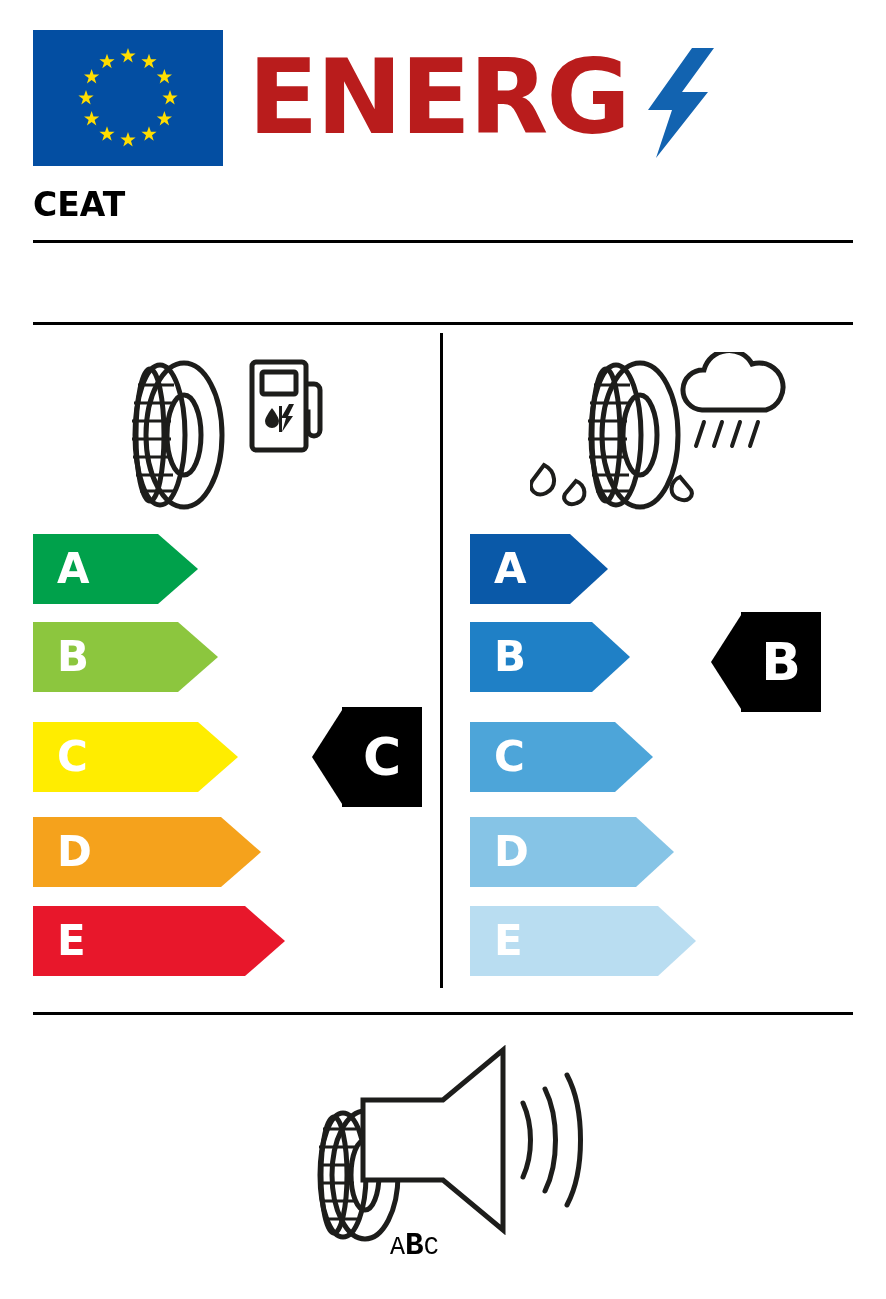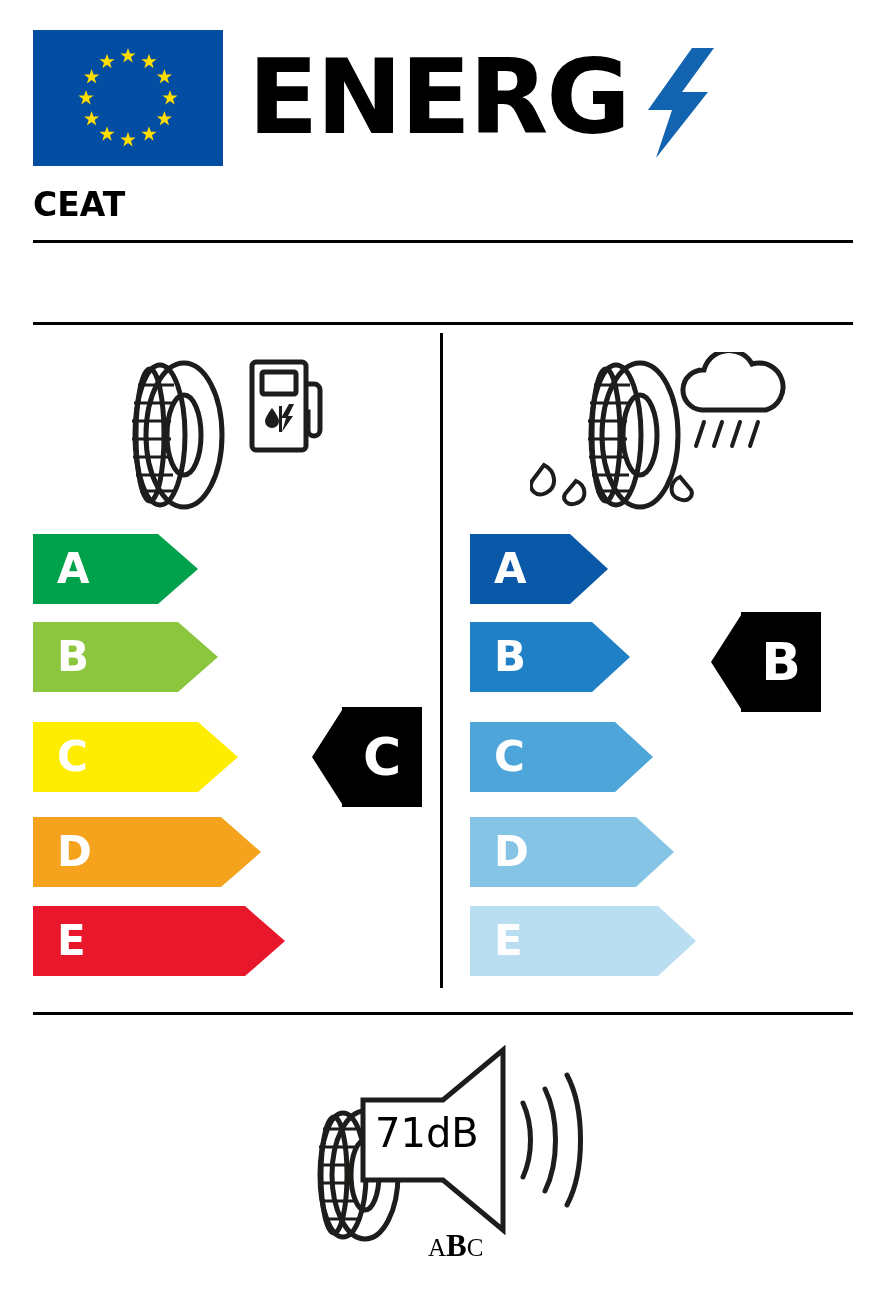--- a/index.html
+++ b/index.html
@@ -13,21 +13,21 @@
   .label-root{position:absolute;left:0;top:0;width:886px;height:1299px;}
 
   
   .eu-flag{
     position:absolute;left:33px;top:30px;width:190px;height:136px;
     background:#034ea2;
   }
   .energ-word{
     position:absolute;left:248px;top:46px;
     font-size:103px;line-height:103px;font-weight:bold;
-    color:#000000;letter-spacing:-2px;
+    color:#b91c1c;letter-spacing:-2px;
     font-family:"DejaVu Sans", sans-serif;
   }
   .brand{
     position:absolute;left:33px;top:185px;
     font-size:33px;font-weight:bold;color:#000;
     font-family:"DejaVu Sans", sans-serif;
   }
   .rule{position:absolute;background:#000;}
   .rule-1{left:33px;top:240px;width:820px;height:3px;}
   .rule-2{left:33px;top:322px;width:820px;height:3px;}
@@ -73,23 +73,23 @@
     border-right:32px solid #000;
   }
 
   
   .noise-db{
     position:absolute;
     font-size:40px;font-weight:normal;color:#000;
     font-family:"DejaVu Sans", sans-serif;
   }
   .noise-classes{
-    position:absolute;left:428px;top:1228px;
+    position:absolute;left:390px;top:1228px;
     font-size:25px;color:#000;
-    font-family:Liberation Serif, serif;
+    font-family:Liberation Mono, monospace;
   }
   .noise-classes b{font-size:31px;}
   svg{display:block;}
 </style>
 </head>
 <body>
 
 <div class="label-root">
 
   <div class="eu-flag">
@@ -304,19 +304,18 @@
   </svg>
 
   <svg style="position:absolute;left:355px;top:1045px;" width="230" height="190" viewBox="0 0 230 190">
     <polygon points="8,55 88,55 148,5 148,185 88,135 8,135" fill="#ffffff" stroke="#1d1d1b" stroke-width="5"></polygon>
     <g fill="none" stroke="#1d1d1b" stroke-width="5" stroke-linecap="round">
       <path d="M168 58 c10 22 10 52 0 74"></path>
       <path d="M190 44 c14 28 14 74 0 102"></path>
       <path d="M212 30 c18 34 18 96 0 130"></path>
     </g>
   </svg>
-  <div class="noise-db" style="left:375px;top:1110px;">71dB</div>
 
   <div class="noise-classes">
     <span>A</span><b>B</b><span>C</span>
   </div>
 
 </div>
 
 </body></html>

